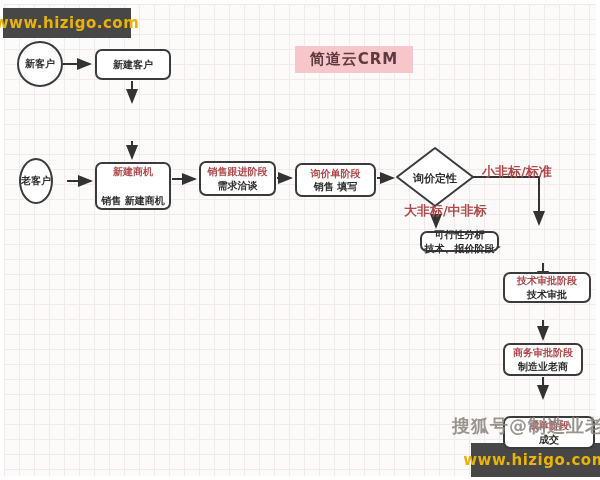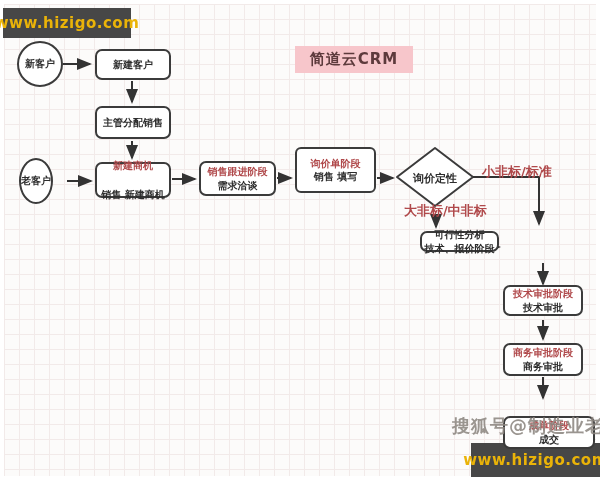--- a/index.html
+++ b/index.html
@@ -68,57 +68,54 @@
     <span>新客户</span>
   </div>
   <div class="node circle" style="left:19px;top:158px;width:34px;height:46px;">
     <span>老客户</span>
   </div>
 
   <div class="node" style="left:95px;top:49px;width:76px;height:31px;font-family:Liberation Serif, serif;">
     <span>新建客户</span>
   </div>
 
-  <div class="node" style="left:95px;top:106px;width:76px;height:33px;">
-    <span>主管分配销售</span>
-  </div>
 
-  <div class="node" style="left:95px;top:162px;width:76px;height:36px;gap:16px;">
+  <div class="node" style="left:95px;top:162px;width:76px;height:48px;gap:16px;">
     <span class="red">新建商机</span>
     <span>销售 新建商机</span>
   </div>
 
   <div class="node" style="left:199px;top:161px;width:77px;height:35px;font-family:Liberation Serif, serif;">
     <span class="red">销售跟进阶段</span>
     <span>需求洽谈</span>
   </div>
 
-  <div class="node" style="left:295px;top:147px;width:81px;height:46px;border-radius:6px;">
+  <div class="node" style="left:295px;top:163px;width:81px;height:34px;">
     <span class="red">询价单阶段</span>
     <span>销售 填写</span>
   </div>
 
   <div class="diamond-label" style="left:400px;top:171px;width:70px;">询价定性</div>
 
   <div class="edge-label" style="left:482px;top:163px;width:60px;">小非标/标准</div>
   <div class="edge-label" style="left:404px;top:202px;width:74px;">大非标/中非标</div>
 
   <div class="node" style="left:420px;top:231px;width:79px;height:21px;align-items:center;">
     <span>可行性分析</span>
     <span>技术、报价阶段</span>
   </div>
 
 
-  <div class="node" style="left:503px;top:285px;width:80px;height:31px;">
+  <div class="node" style="left:503px;top:272px;width:88px;height:31px;">
     <span class="red">技术审批阶段</span>
     <span>技术审批</span>
   </div>
 
   <div class="node" style="left:503px;top:343px;width:80px;height:33px;">
     <span class="red">商务审批阶段</span>
-    <span>商务审批</span>
+    <span>制造业老商</span>
   </div>
 
   <div class="node" style="left:503px;top:416px;width:92px;height:33px;">
     <span class="red">成单阶段</span>
     <span>成交</span>
   </div>
 </div>
 
 </body></html>

